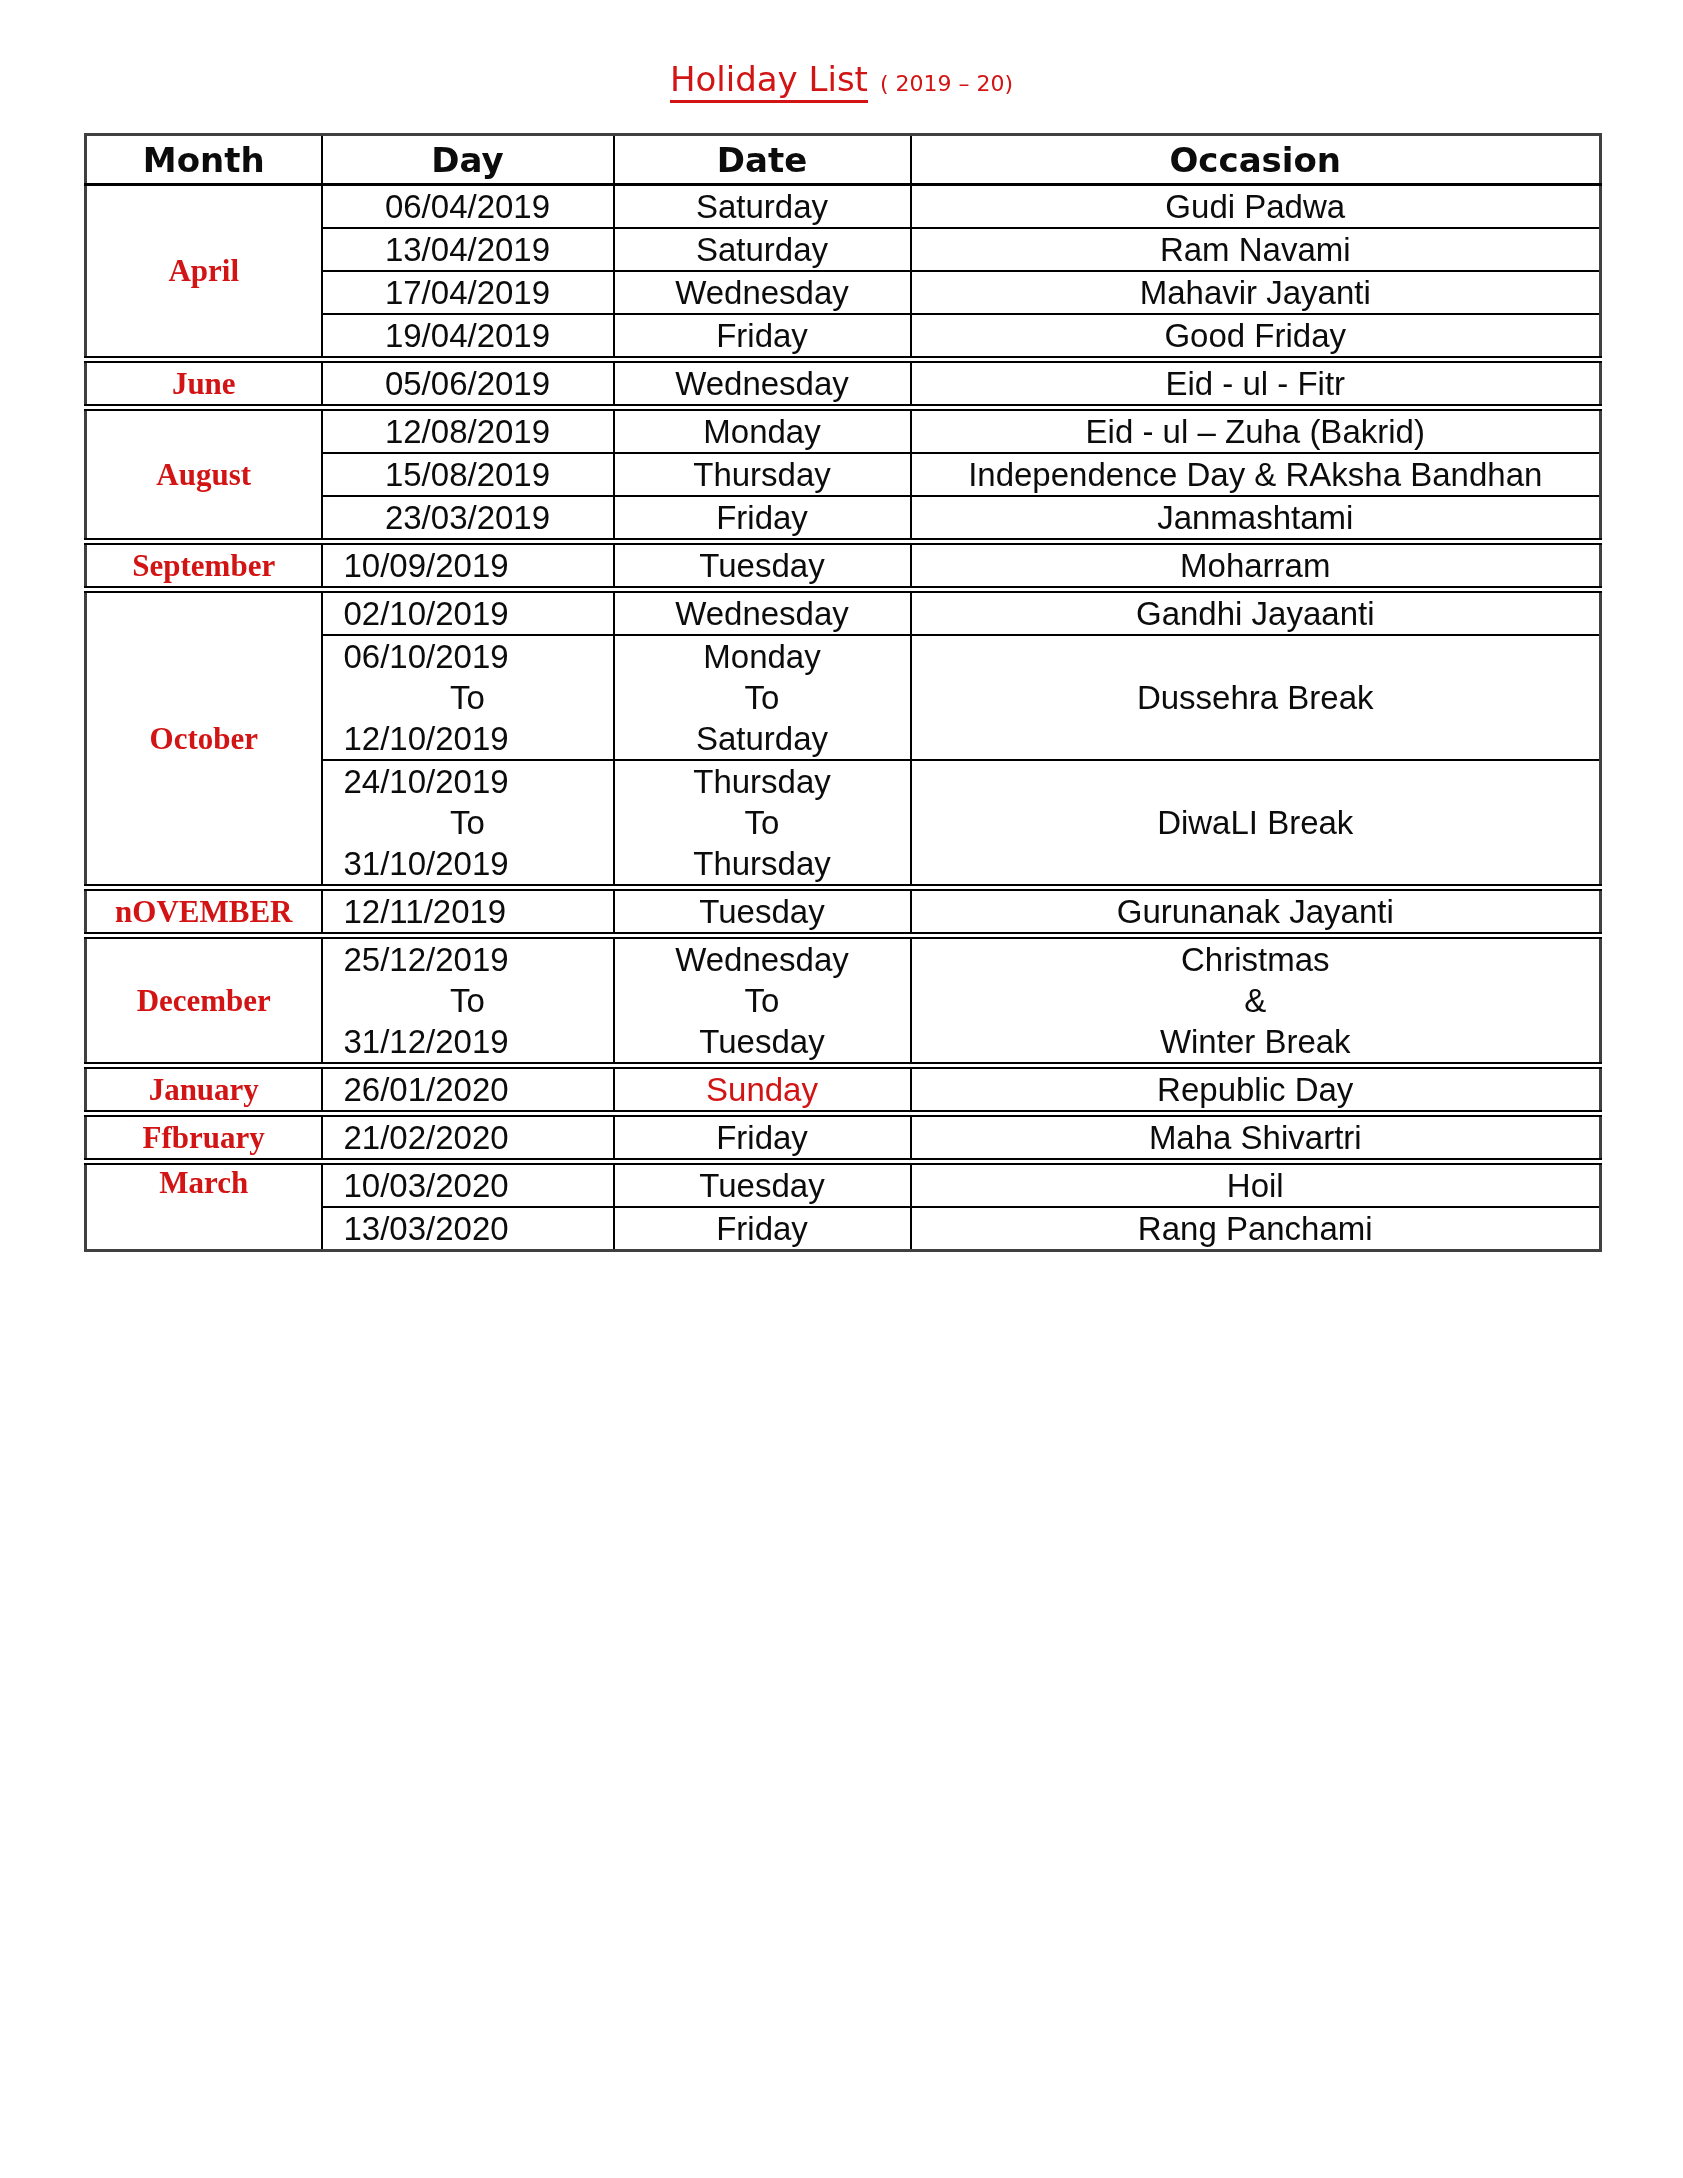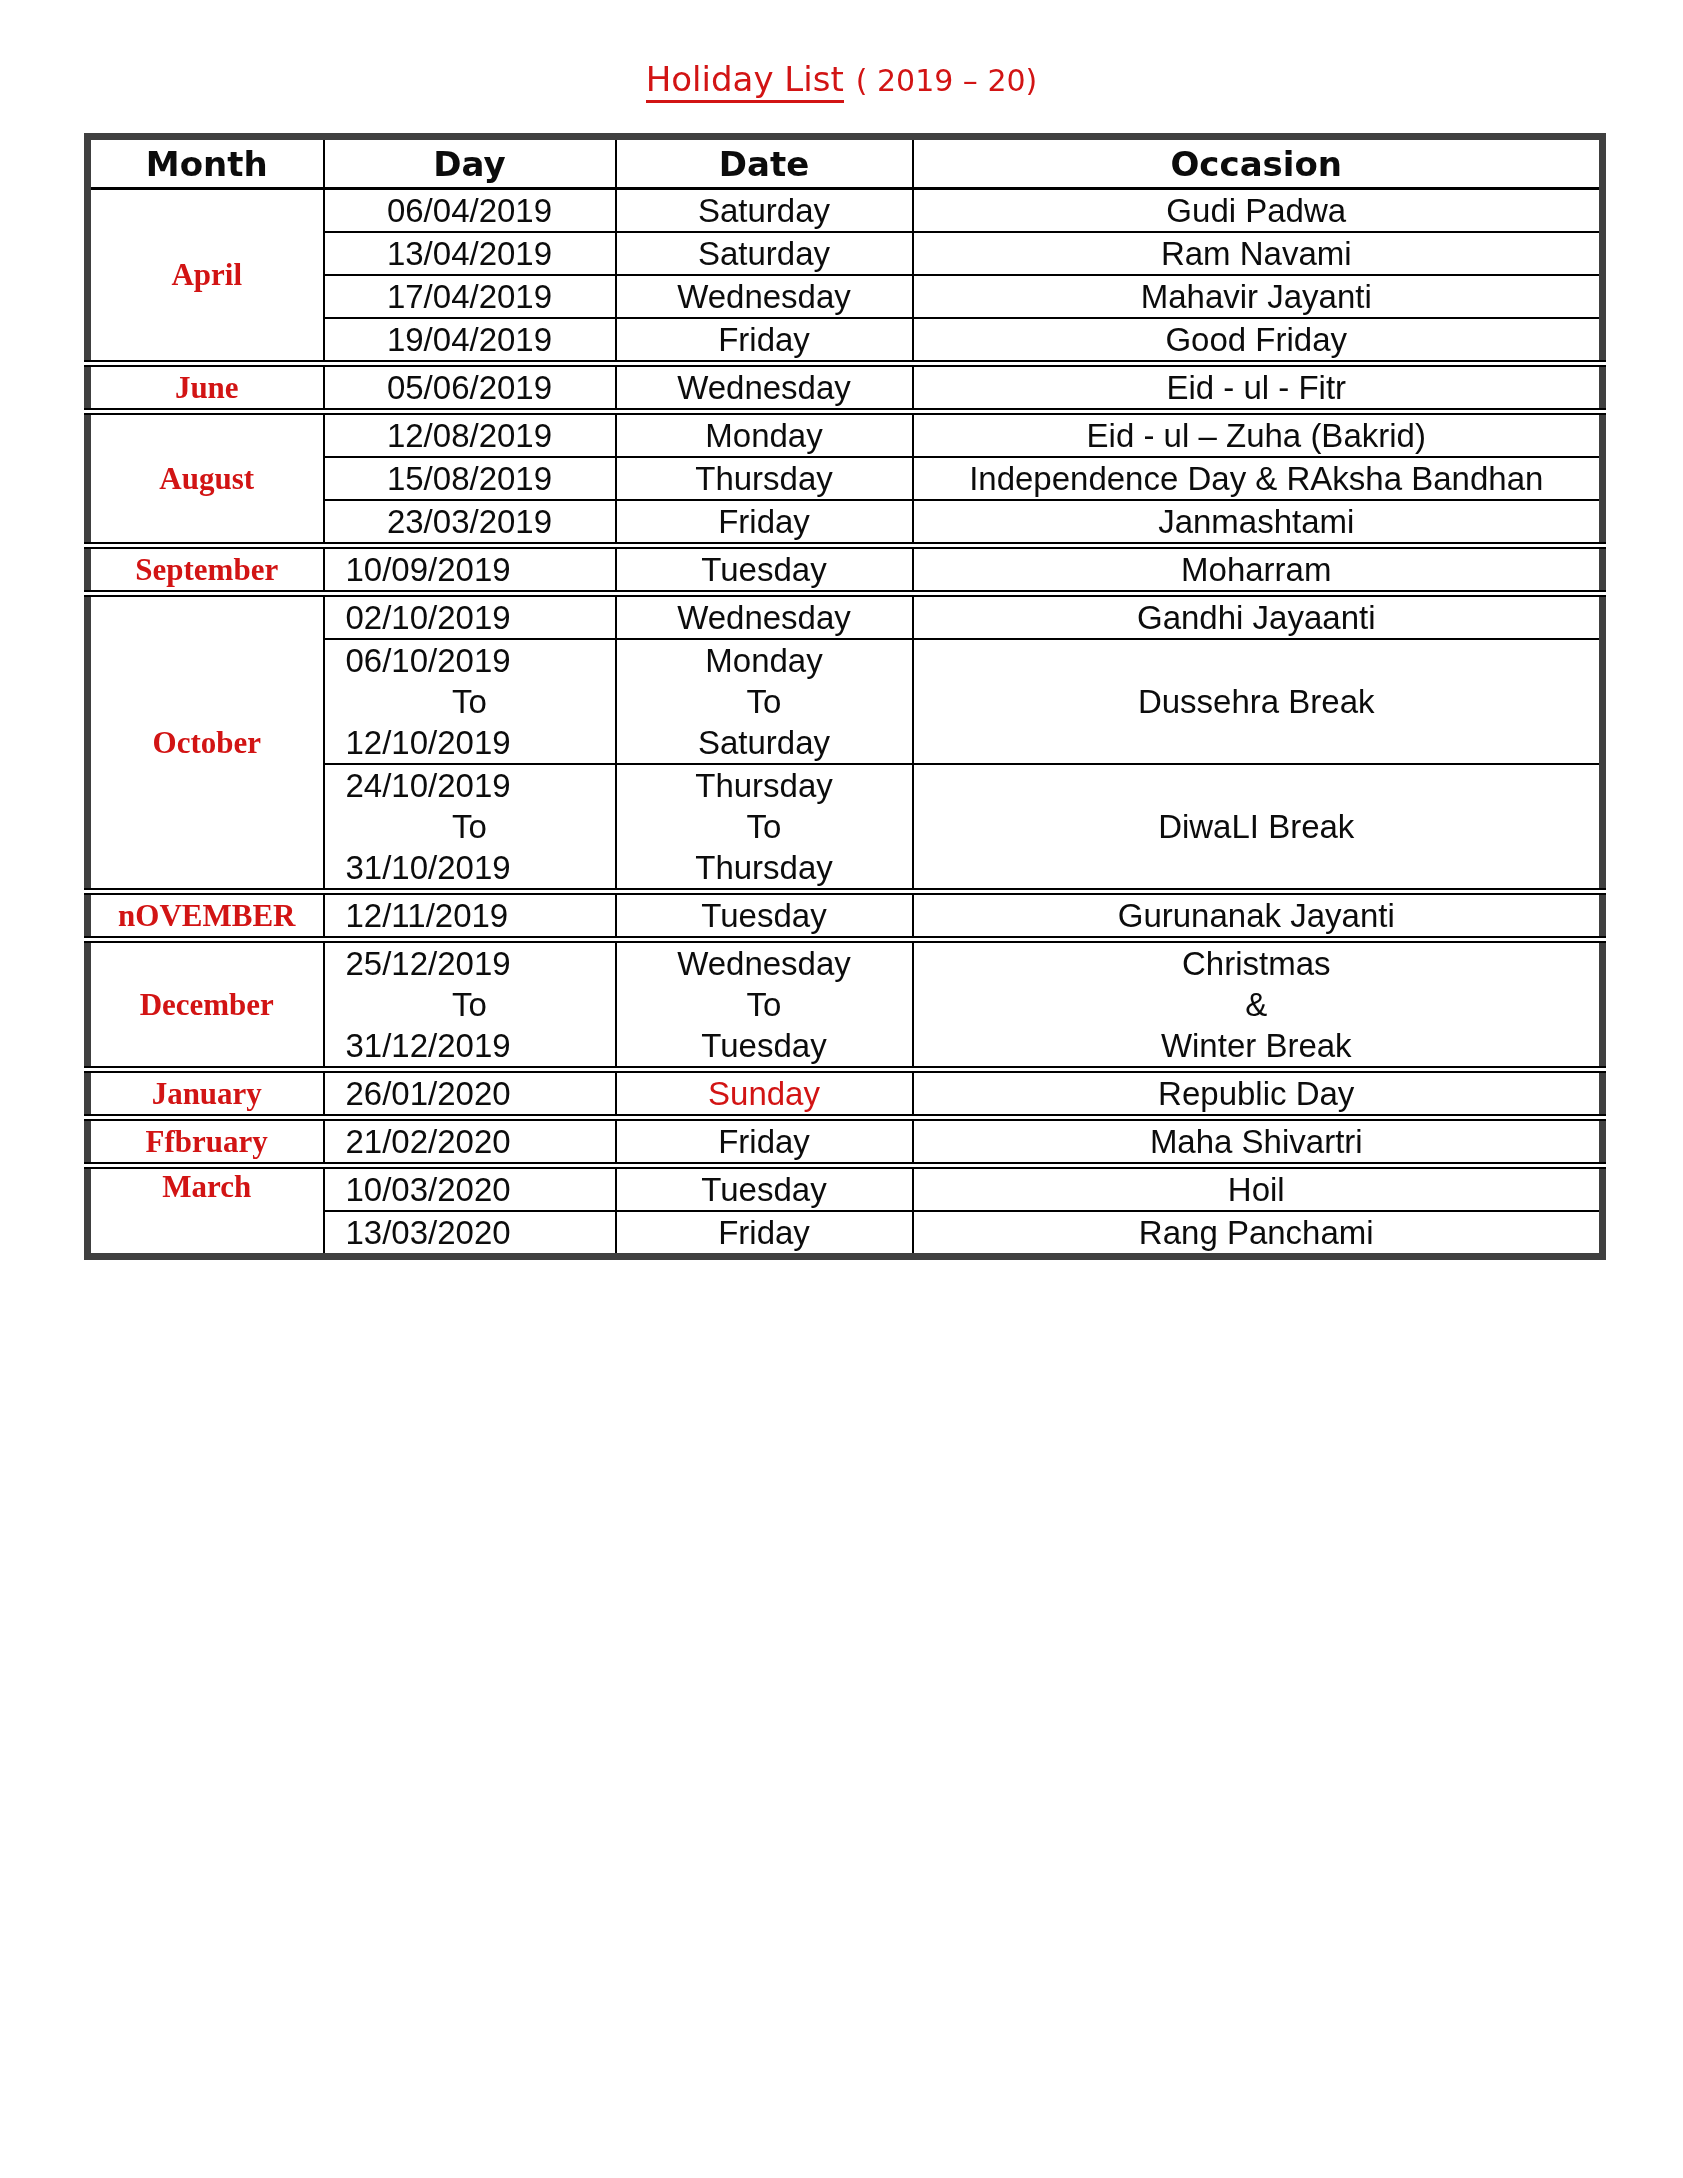--- a/index.html
+++ b/index.html
@@ -22,31 +22,31 @@
     color: var(--accent, #d21414);
     font-family: "DejaVu Sans", sans-serif;
   }
   .title-main {
     font-size: 34px;
     font-weight: 500;
     border-bottom: 3px solid var(--accent, #d21414);
     padding-bottom: 1px;
   }
   .title-suffix {
-    font-size: 30px;
+    font-size: 22px;
     margin-left: 12px;
     margin-top: 16px;
   }
   
   table.holiday {
     border-collapse: collapse;
     table-layout: fixed;
     width: 1515px;
     margin: 34px 15px 0 84px;
-    border: 7px solid #404040;
+    border: 3px solid #404040;
   }
   col.c-month    { width: 236px; }
   col.c-day      { width: 292px; }
   col.c-date     { width: 297px; }
   col.c-occasion { width: 690px; }
 
   th {
     border: 2px solid #000;
     border-bottom: 3px solid #000;
     height: 47px;

